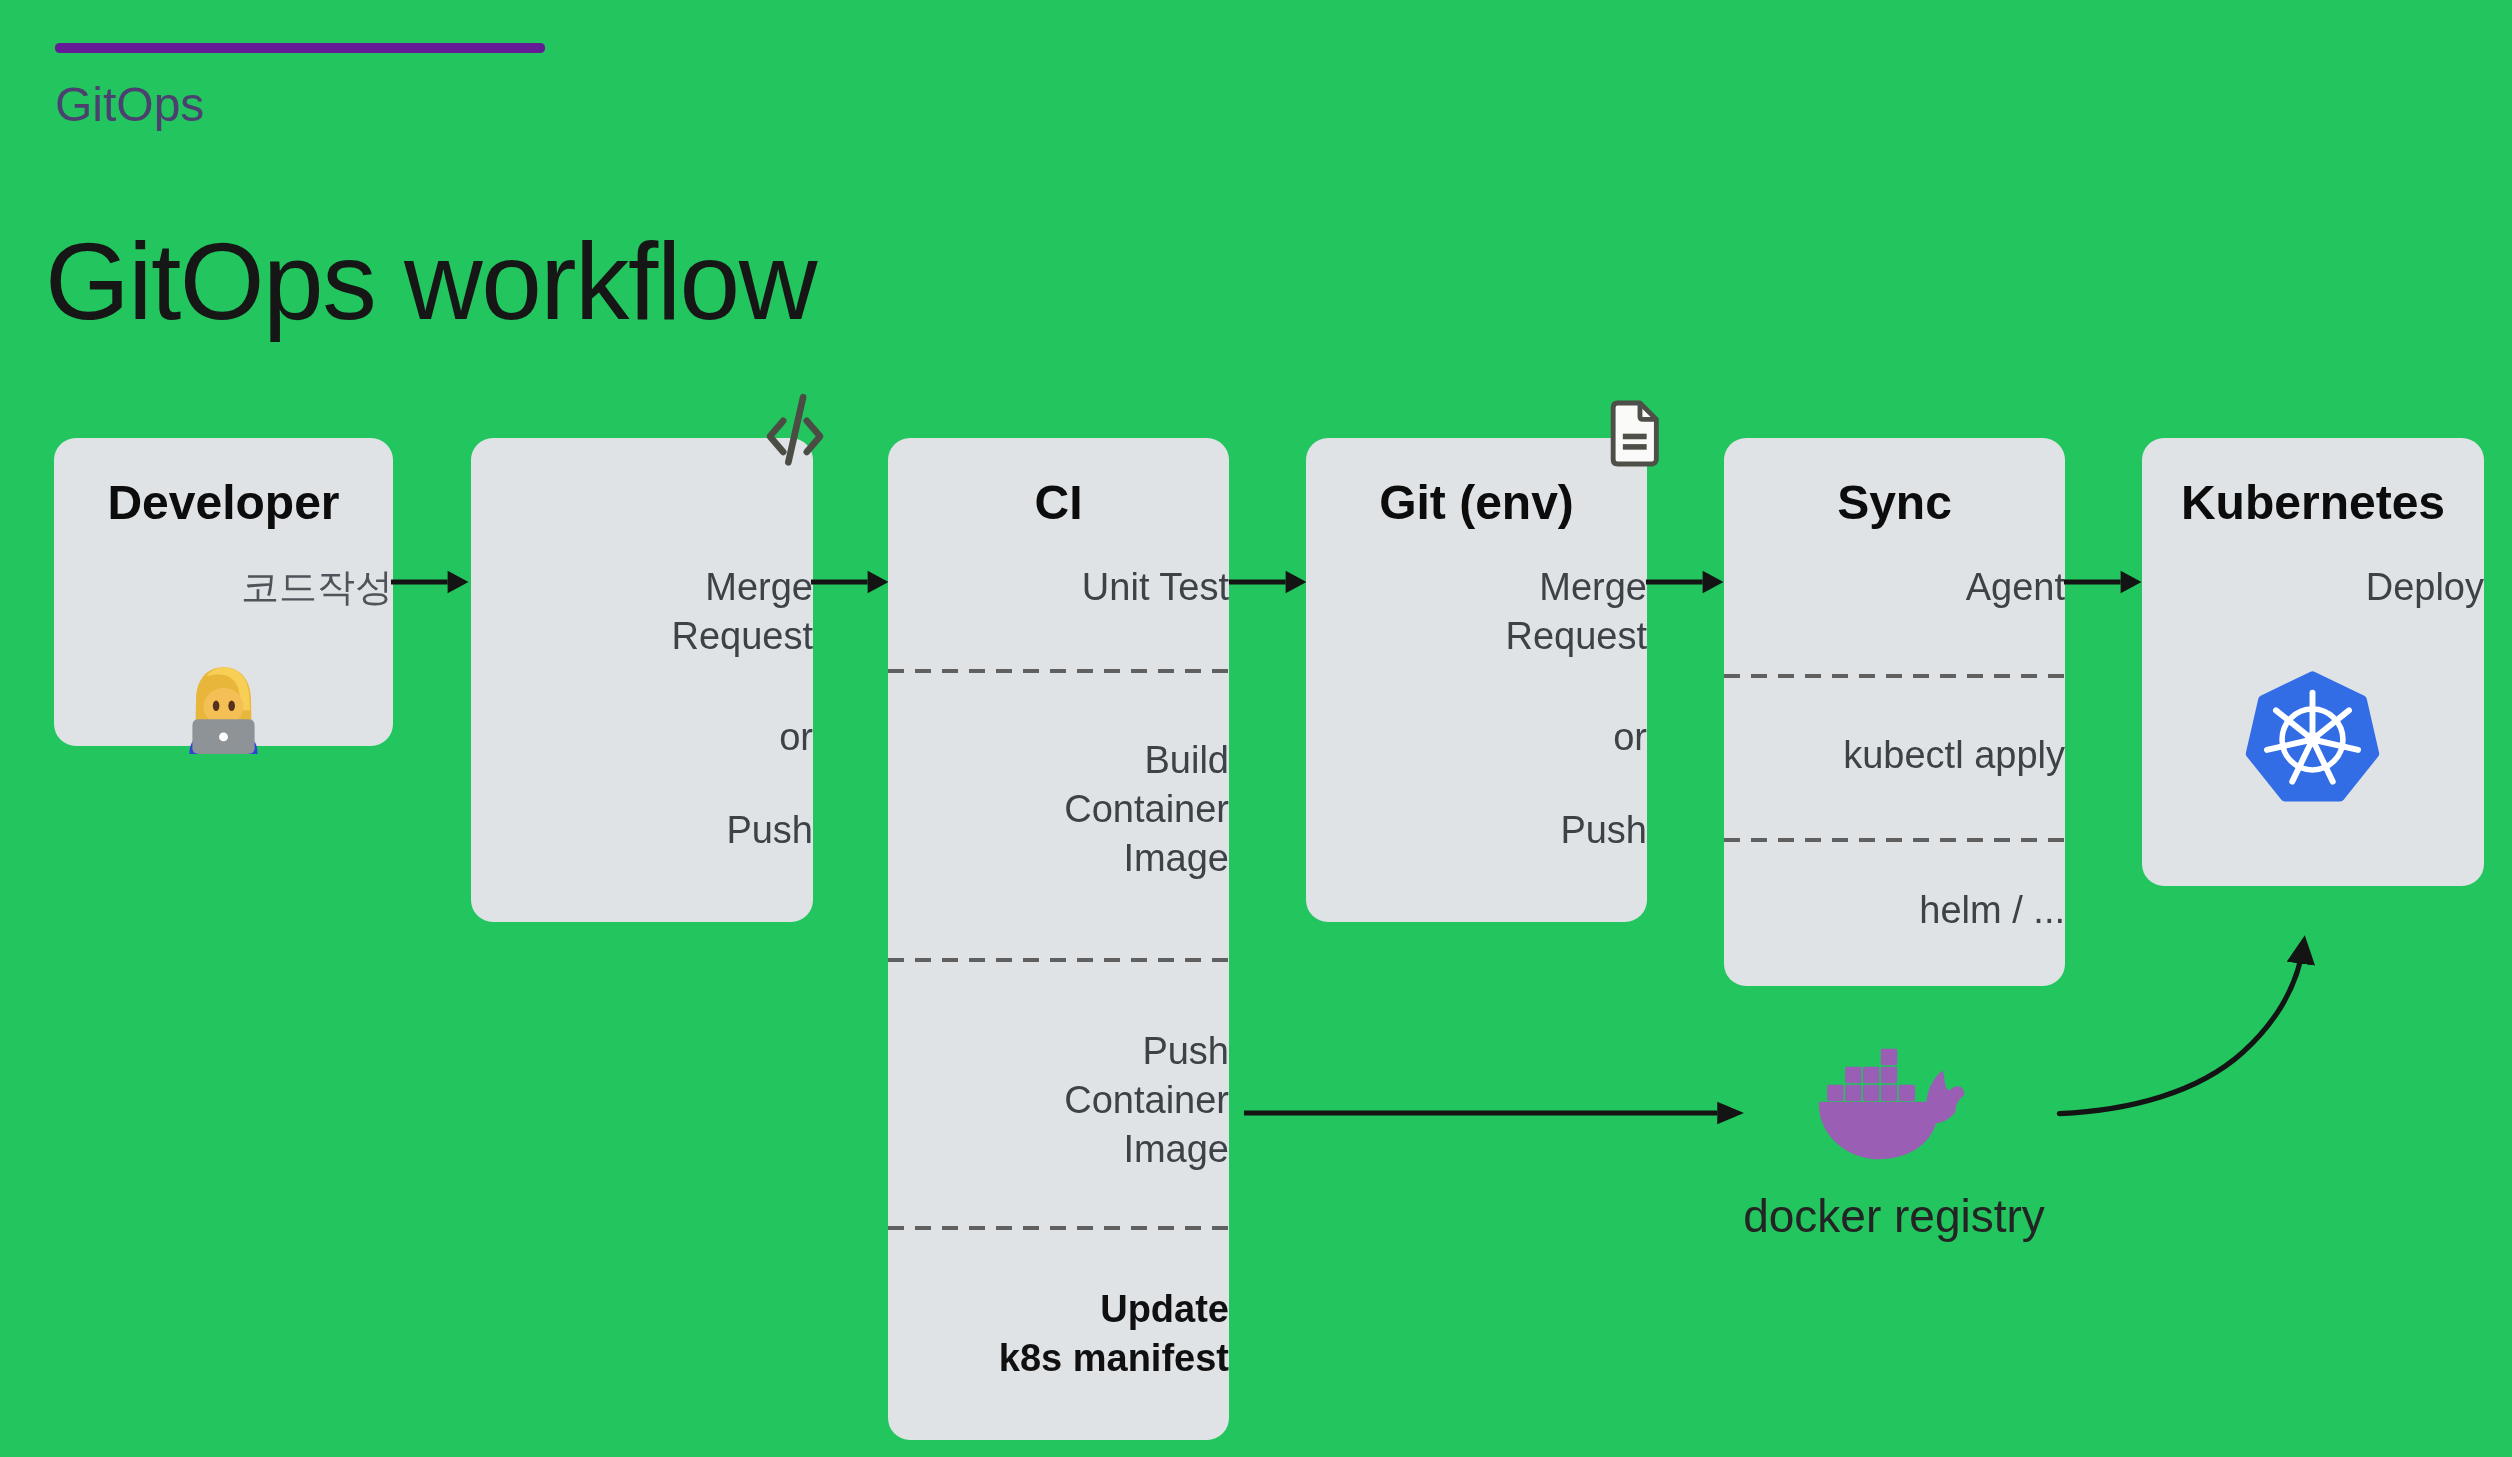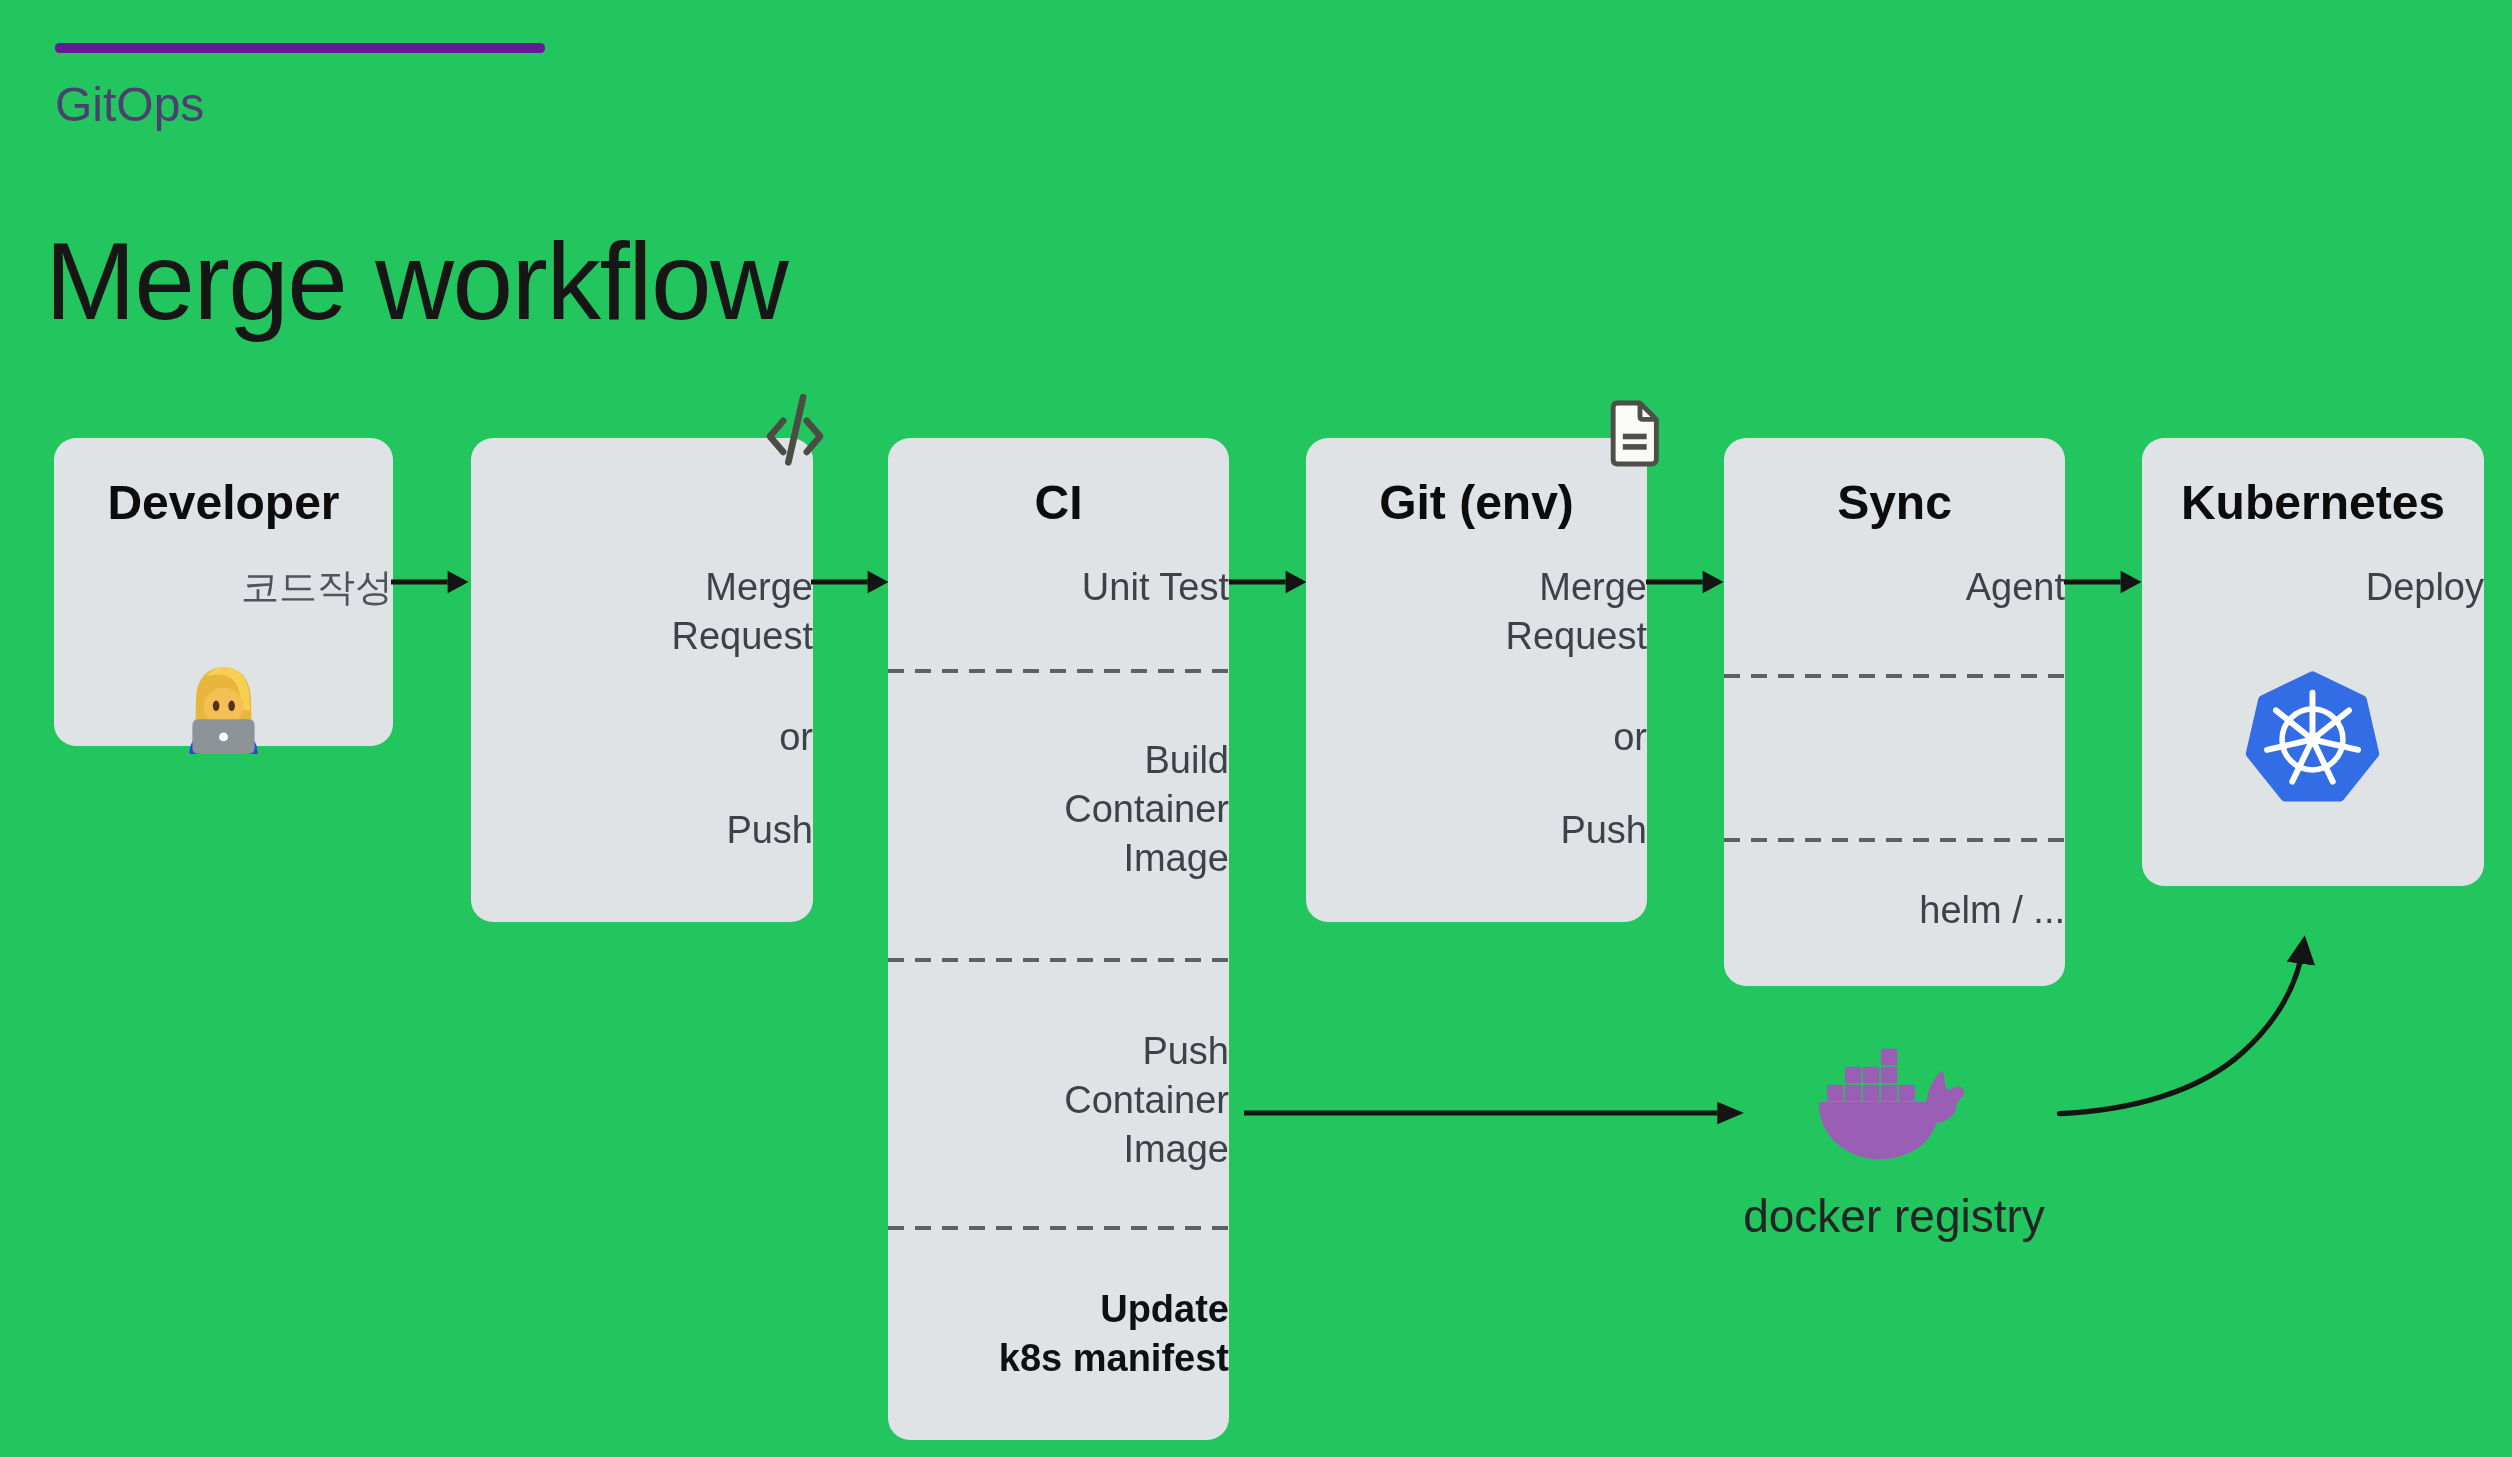--- a/index.html
+++ b/index.html
@@ -58,21 +58,21 @@
   .registry-label{position:absolute;left:1704px;top:1189px;width:380px;text-align:center;
     font-size:46px;line-height:54px;color:#242424;}
 </style>
 </head>
 <body>
 
 <div class="slide">
 
   <div class="accent-bar"></div>
   <div class="eyebrow">GitOps</div>
-  <h1 class="page-title">Merge workflow</h1>
+  <h1 class="page-title">GitOps workflow</h1>
 
   <section class="node" id="node-developer">
     <h2 class="node-title">Developer</h2>
     <div class="node-text muted t168">코드작성</div>
     <svg class="avatar" width="77" height="91" viewBox="0 0 104 122">
       <path d="M52,4 C29,4 16,21 15,45 L14,88 C14,93 20,96 26,94 L78,94 C84,96 90,93 90,88 L89,45 C88,21 75,4 52,4 Z" fill="#e9b63c"></path>
       <path d="M52,4 C44,4 35,8 29,16 C52,10 66,16 72,32 C75,42 75,54 73,62 L88,62 L87,45 C86,21 75,4 52,4 Z" fill="#f7cf55"></path>
       <ellipse cx="52" cy="57" rx="27" ry="25" fill="#f4c056"></ellipse>
       <ellipse cx="42" cy="56" rx="4.5" ry="7" fill="#55301a"></ellipse>
       <ellipse cx="63" cy="56" rx="4.5" ry="7" fill="#55301a"></ellipse>
@@ -144,20 +144,21 @@
 
   <svg class="arrow a4" width="82" height="30" viewBox="0 0 110 40">
     <line x1="4" y1="20" x2="80" y2="20" stroke="#141414" stroke-width="7"></line>
     <polygon points="80,5 80,35 108,20" fill="#141414"></polygon>
   </svg>
 
   <section class="node" id="node-sync">
     <h2 class="node-title">Sync</h2>
     <div class="node-text t168">Agent</div>
     <div class="dash sync-dash1"></div>
+    <div class="node-text sync-kubectl">kubectl apply</div>
     <div class="dash sync-dash2"></div>
     <div class="node-text sync-helm">helm / ...</div>
   </section>
 
   <svg class="arrow a5" width="82" height="30" viewBox="0 0 110 40">
     <line x1="4" y1="20" x2="80" y2="20" stroke="#141414" stroke-width="7"></line>
     <polygon points="80,5 80,35 108,20" fill="#141414"></polygon>
   </svg>
 
   <section class="node" id="node-kubernetes">

